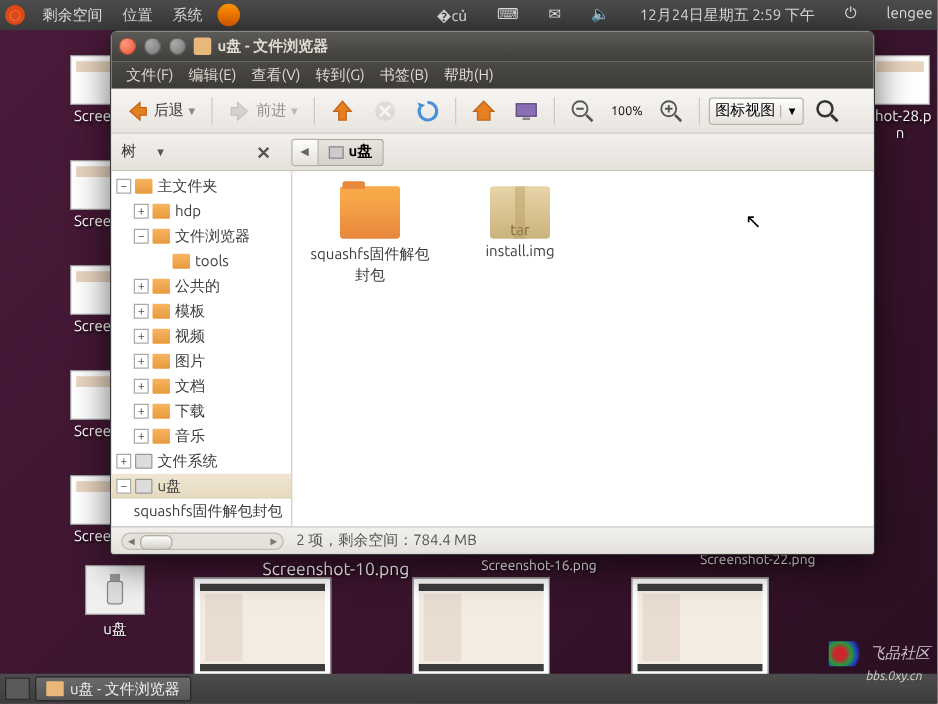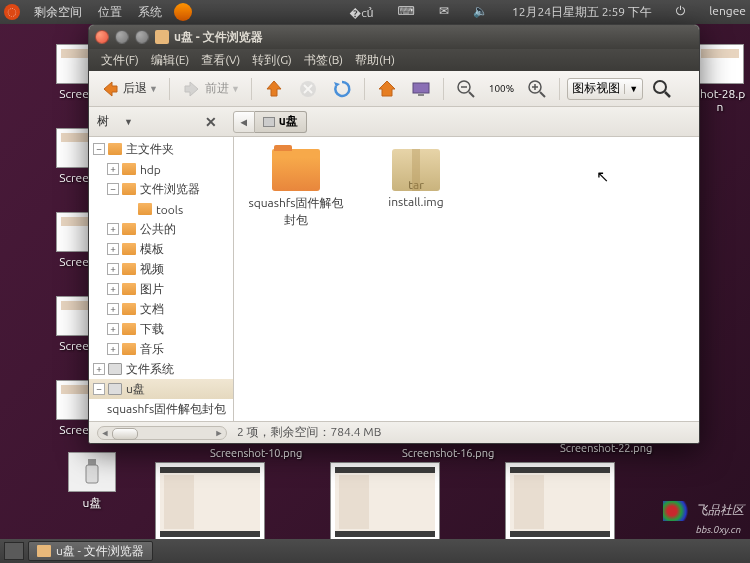--- a/index.html
+++ b/index.html
@@ -85,21 +85,21 @@
 .sb-scroll .sb-ar { position: absolute; top: 0; width: 12px; height: 12px; font-size: 9px; line-height: 12px; text-align: center; color: #777; }
 .sb-scroll .sb-ar.l { left: 1px; }
 .sb-scroll .sb-ar.r { right: 1px; }
 
 
 .bottom-panel { position: absolute; bottom: 0; left: 0; right: 0; height: 24px; background: linear-gradient(#4c4c4c, #3c3c3c); display: flex; align-items: center; padding: 0 4px; }
 .bottom-panel .show-desktop { width: 20px; height: 18px; background: #5a5a5a; border: 1px solid #2a2a2a; margin-right: 4px; }
 .bottom-panel .task-btn { height: 20px; background: linear-gradient(#6a6a6a, #555); border: 1px solid #2a2a2a; border-radius: 2px; display: flex; align-items: center; padding: 0 8px; color: #eee; font-size: 11px; gap: 5px; }
 .bottom-panel .task-btn .ti { width: 14px; height: 12px; background: #e8b87a; border-radius: 1px; }
 
-.watermark { position: absolute; right: 6px; bottom: 28px; color: #fff; font-size: 13px; opacity: 0.75; text-align: center; font-style: italic; }
+.watermark { position: absolute; right: 6px; bottom: 16px; color: #fff; font-size: 13px; opacity: 0.75; text-align: left; font-style: italic; }
 .watermark .wm2 { font-size: 10px; margin-left: 30px; }
 .wm-logo { display: inline-block; width: 30px; height: 20px; background: radial-gradient(circle at 30% 50%, #ff3030 20%, #22cc44 40%, #2244ff 60%, transparent 70%); vertical-align: middle; }
 </style>
 </head>
 <body>
 
 <div class="top-panel">
   <div class="ubuntu-logo">◌</div>
   <span class="menu-item">剩余空间</span>
   <span class="menu-item">位置</span>
@@ -144,22 +144,22 @@
 <div class="desktop-icon usb-icon" style="left:60px; top:452px">
   <div class="thumb">
       <svg width="18" height="26" viewBox="0 0 18 26">
         <rect x="5" y="0" width="8" height="6" fill="#999"></rect>
         <rect x="3" y="6" width="12" height="18" rx="2" fill="#ddd" stroke="#888"></rect>
       </svg>
     </div>
   <div class="label">u盘</div>
 </div>
 
-<div style="position:absolute; left:210px; top:447px; color:#fff; font-size:11px; text-shadow:1px 1px 2px rgba(0,0,0,0.8)">Screenshot-10.png</div>
-<div style="position:absolute; left:402px; top:447px; color:#fff; font-size:11px; text-shadow:1px 1px 2px rgba(0,0,0,0.8)">Screenshot-16.png</div>
+<div style="position:absolute; left:210px; top:447px; color:#fff; font-size:14px; text-shadow:1px 1px 2px rgba(0,0,0,0.8)">Screenshot-10.png</div>
+<div style="position:absolute; left:385px; top:447px; color:#fff; font-size:11px; text-shadow:1px 1px 2px rgba(0,0,0,0.8)">Screenshot-16.png</div>
 <div style="position:absolute; left:560px; top:442px; color:#fff; font-size:11px; text-shadow:1px 1px 2px rgba(0,0,0,0.8)">Screenshot-22.png</div>
 
 <div class="desk-shot" style="left:155px; top:462px">
     <div class="frame"></div>
     <div class="label">Screenshot-5.png</div>
   </div>
 <div class="desk-shot" style="left:330px; top:462px">
     <div class="frame"></div>
     <div class="label">Screenshot-11.png</div>
   </div>

